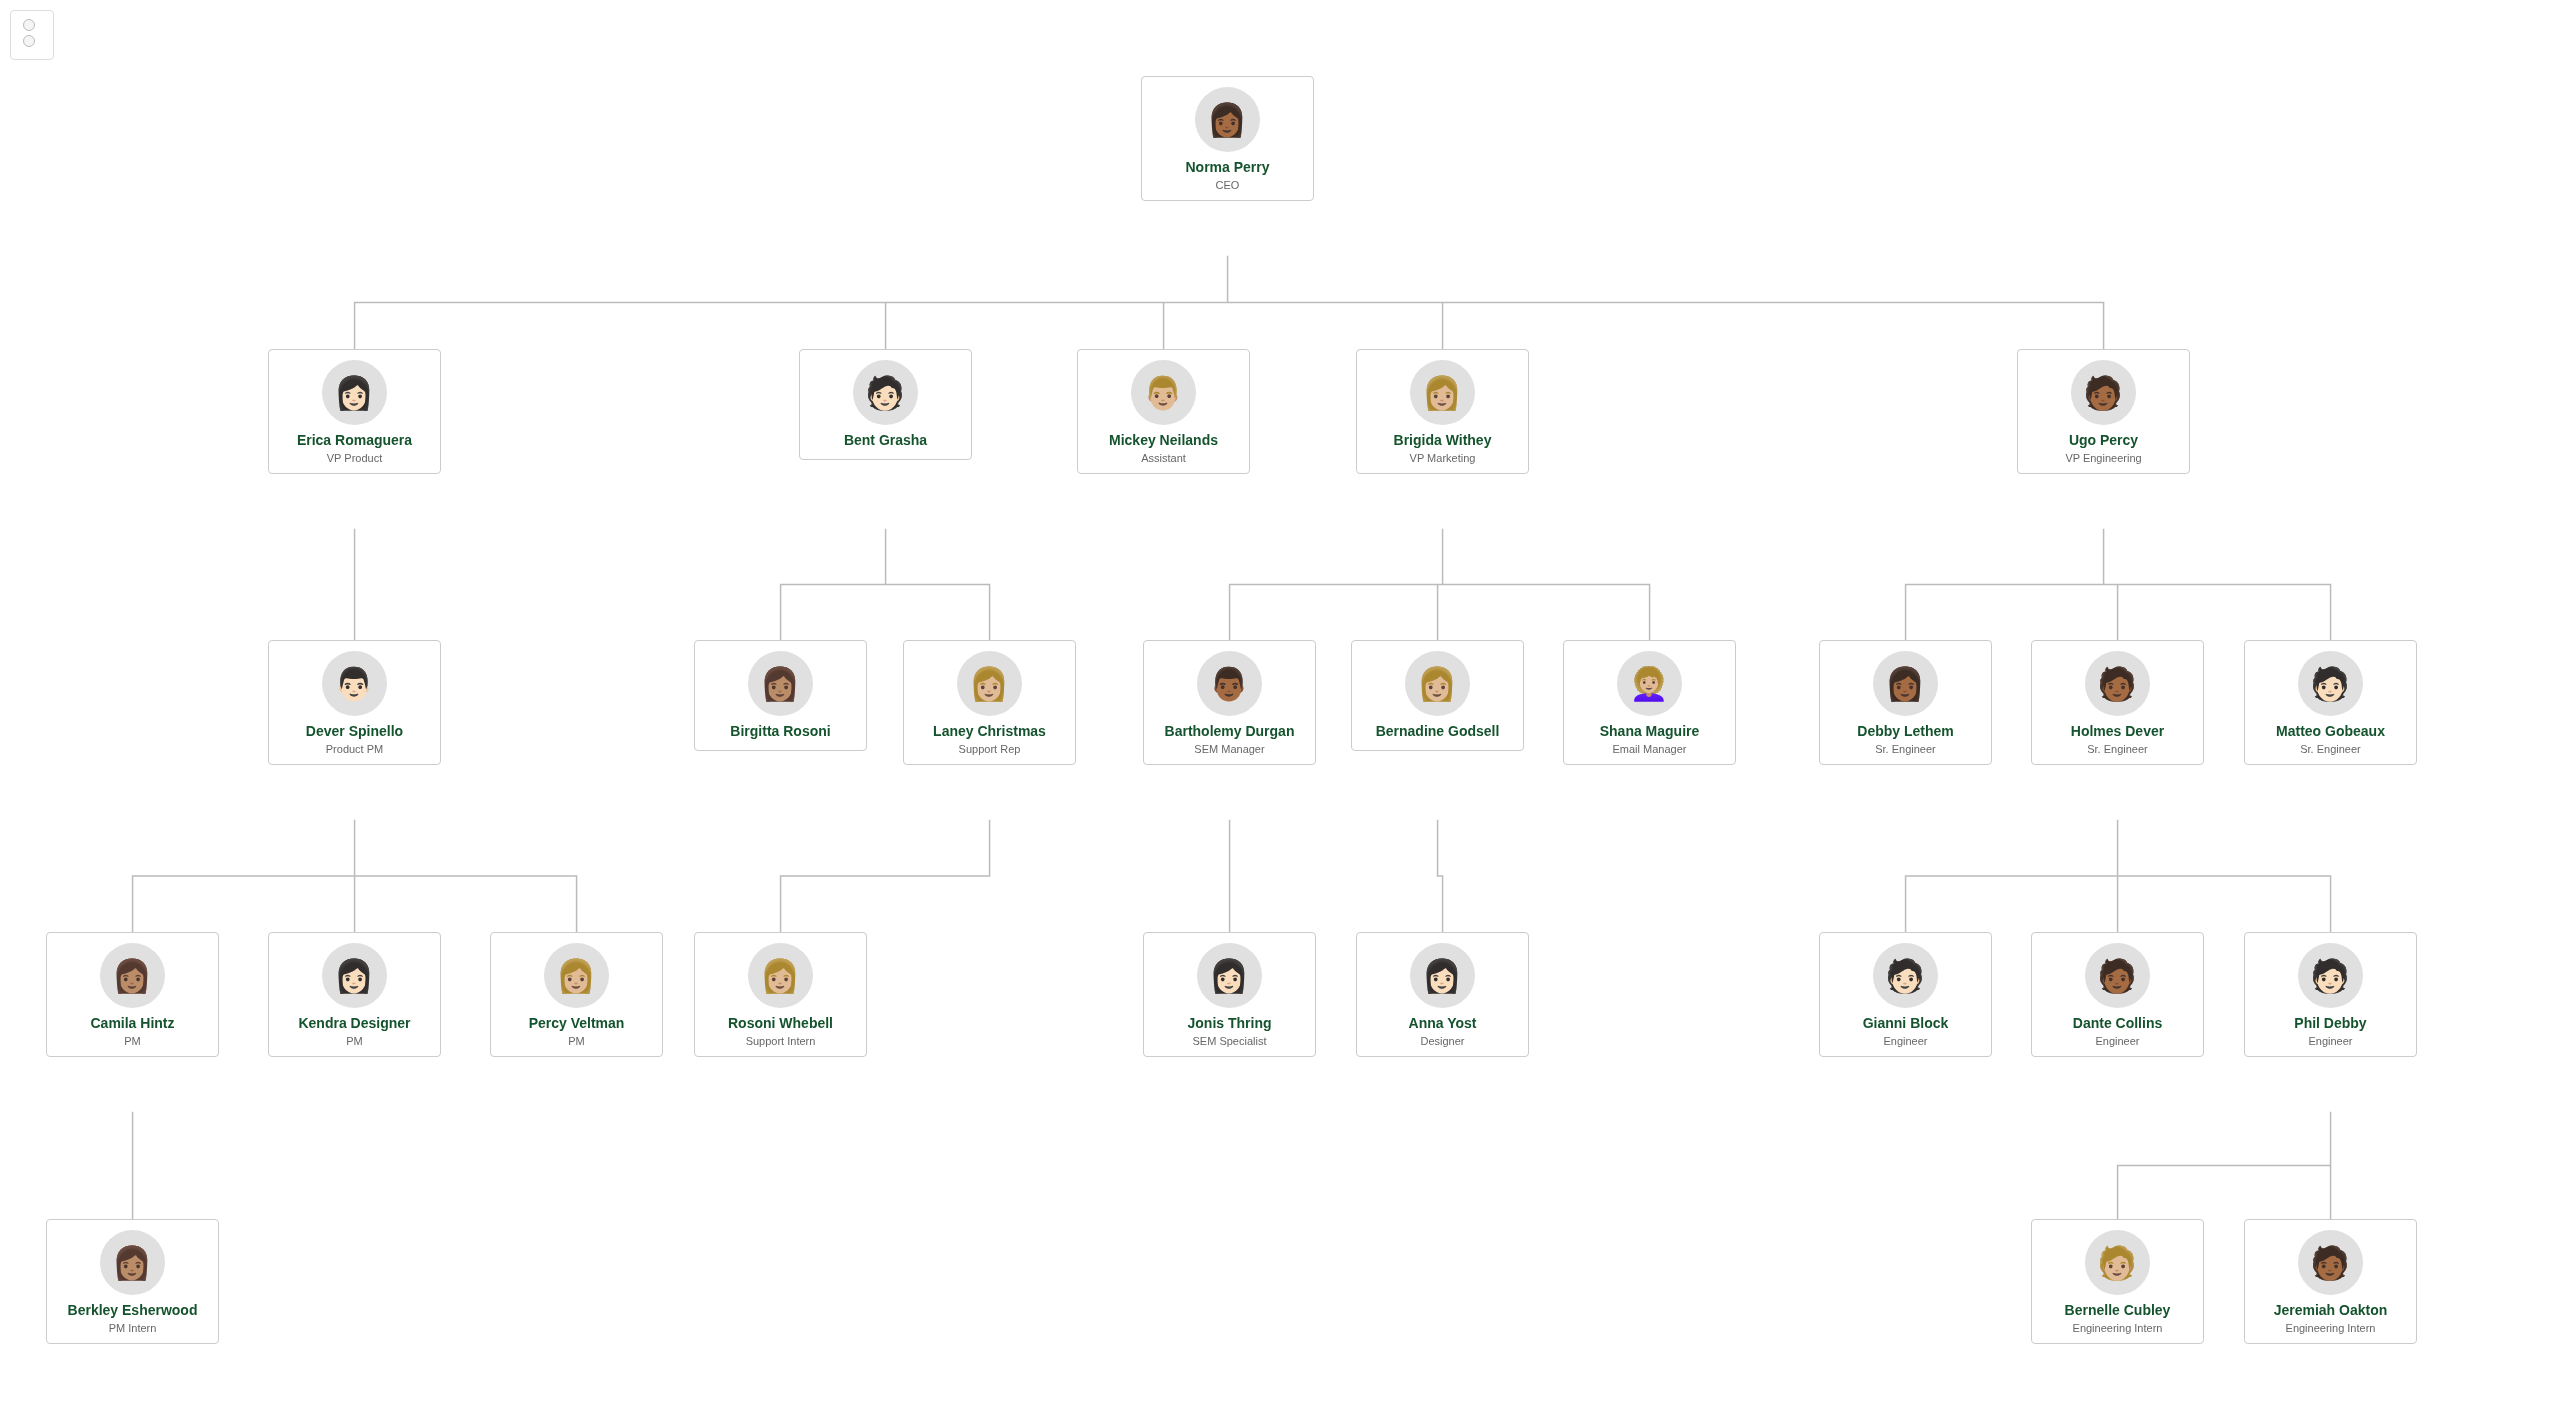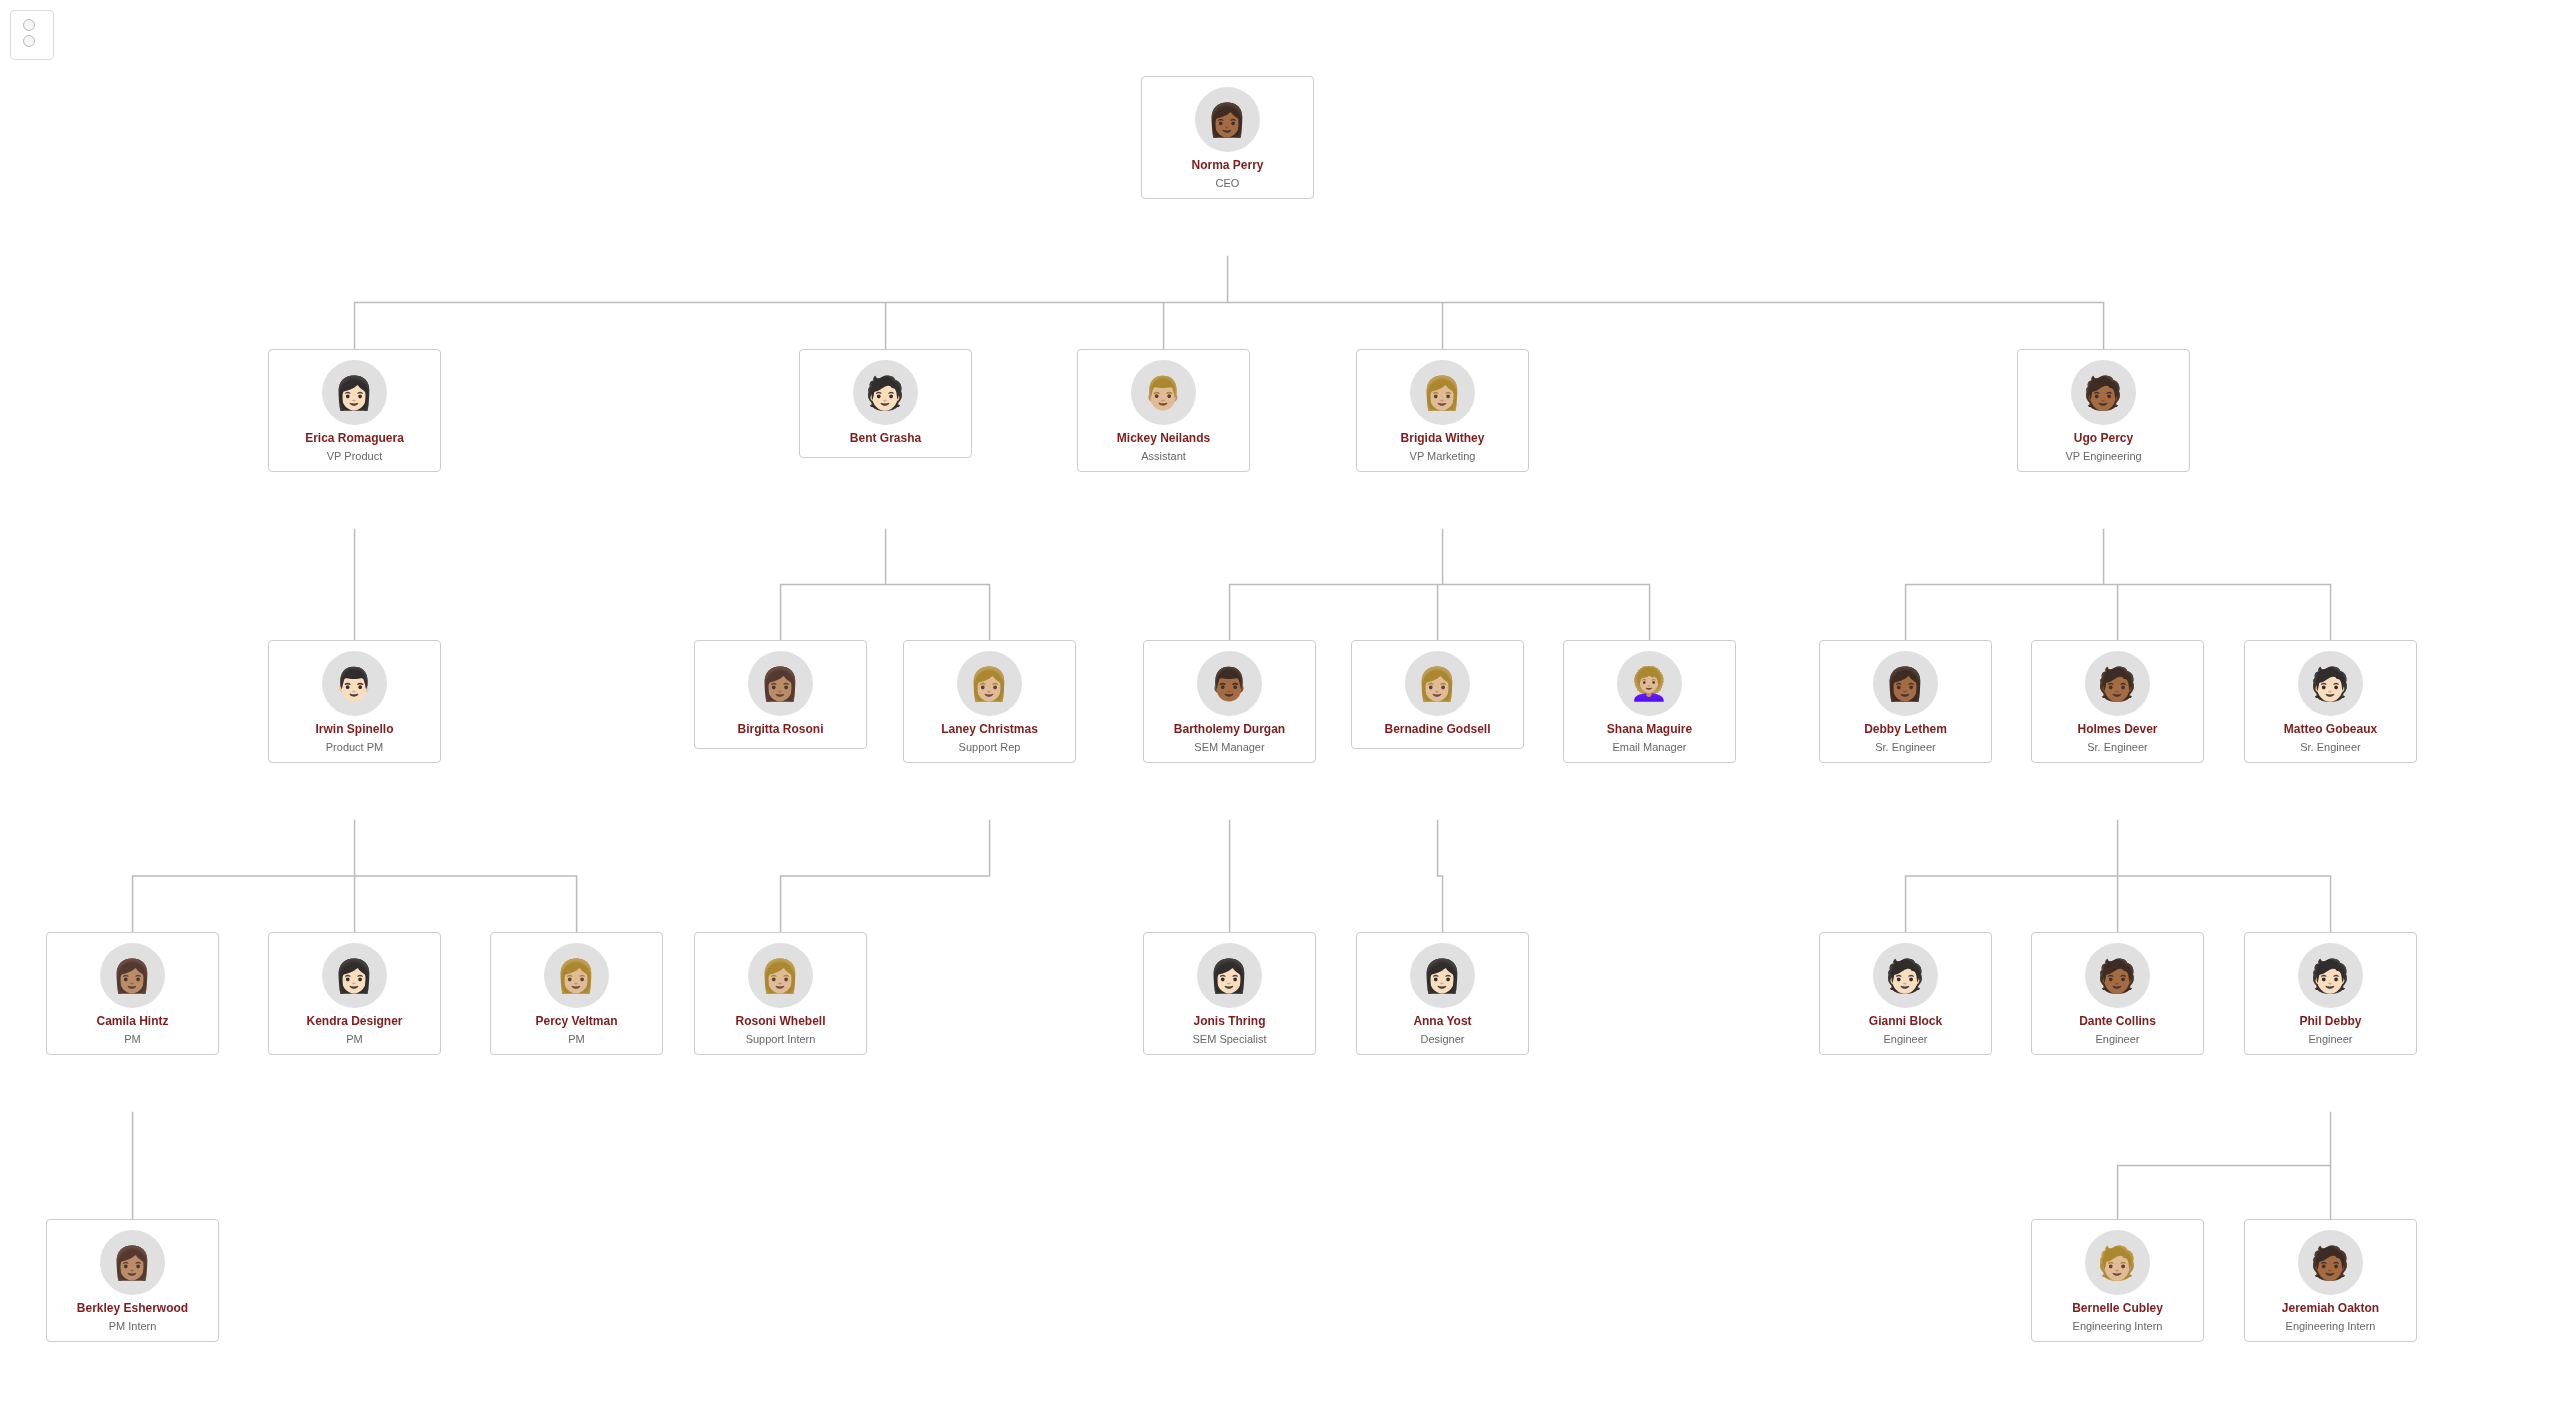--- a/index.html
+++ b/index.html
@@ -76,22 +76,22 @@
       display: flex;
       align-items: center;
       justify-content: center;
       font-size: 22px;
       color: #888;
       flex-shrink: 0;
     }
 
     .node .name {
       font-weight: 600;
-      font-size: 12px;
-      color: #7f1d1d;
+      font-size: 14px;
+      color: #14532d;
       line-height: 1.3;
       margin-bottom: 2px;
     }
 
     .node .role {
       font-size: 11px;
       color: #666;
       line-height: 1.3;
     }
 
@@ -186,21 +186,21 @@
       <div class="avatar av-ugo" style="width: 65px; height: 65px; font-size: 33px;">
         <span class="avatar-face">🧑🏾</span>
       </div>
       <div class="name">Ugo Percy</div>
       <div class="role">VP Engineering</div>
     </div>
     <div class="node" style="left: 268px; top: 640px; width: 173px;">
       <div class="avatar av-irwin" style="width: 65px; height: 65px; font-size: 33px;">
         <span class="avatar-face">👨🏻</span>
       </div>
-      <div class="name">Irwin Spinello</div>
+      <div class="name">Dever Spinello</div>
       <div class="role">Product PM</div>
     </div>
     <div class="node" style="left: 694px; top: 640px; width: 173px;">
       <div class="avatar av-birgitta" style="width: 65px; height: 65px; font-size: 33px;">
         <span class="avatar-face">👩🏽</span>
       </div>
       <div class="name">Birgitta Rosoni</div>
     </div>
     <div class="node" style="left: 903px; top: 640px; width: 173px;">
       <div class="avatar av-laney" style="width: 65px; height: 65px; font-size: 33px;">

